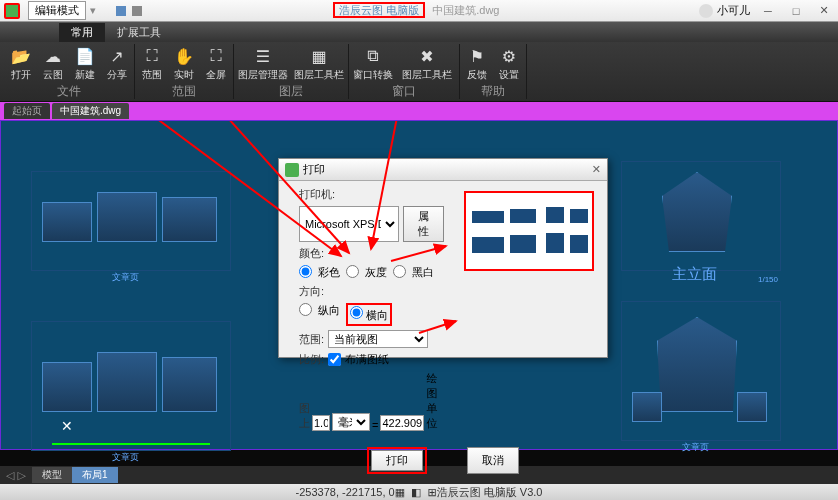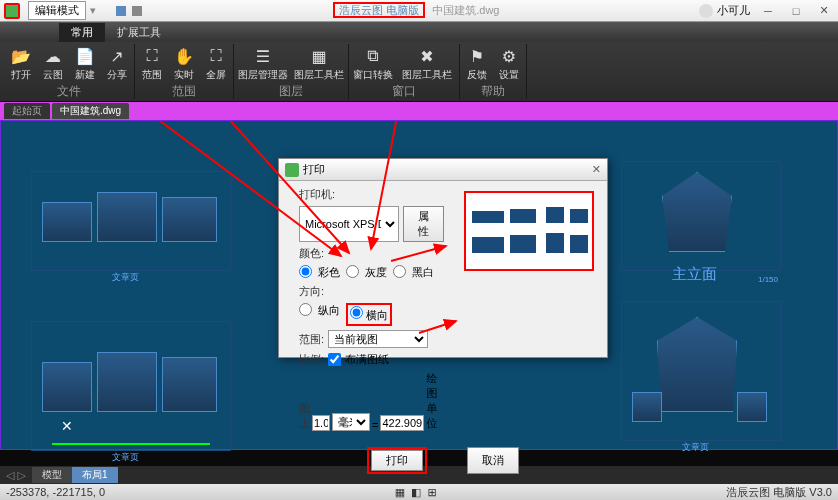--- a/index.html
+++ b/index.html
@@ -43,21 +43,21 @@
 .fld select,.fld input[type=text]{width:100px;font-size:11px;border:1px solid #999;background:#fff;padding:1px}
 .btn{padding:2px 14px;border:1px solid #888;background:linear-gradient(#fdfdfd,#e4e4e4);font-size:11px;cursor:pointer}
 .radio-row{display:flex;gap:6px;align-items:flex-start;font-size:11px}
 .redbox{border:2px solid red;padding:1px 2px;display:inline-block}
 .preview{border:2px solid red;width:130px;height:80px;background:#fff;position:relative;margin-top:4px}
 .preview .mini{position:absolute;background:#1a4a7a}
 .dlg-foot{display:flex;justify-content:center;gap:40px;padding:6px}
 .bottombar{position:absolute;bottom:16px;left:0;right:0;height:18px;background:#2a2a2a;display:flex;align-items:center}
 .btab{padding:1px 10px;font-size:10px;color:#ddd;background:#444}
 .btab.active{background:#5a8ac0;color:#fff}
-.statusbar{position:absolute;bottom:0;left:0;right:0;height:16px;background:linear-gradient(#e8e8e8,#d0d0d0);display:flex;align-items:center;padding:0 6px;font-size:10px;color:#333;justify-content:space-between}
+.statusbar{position:absolute;bottom:0;left:0;right:0;height:16px;background:linear-gradient(#e8e8e8,#d0d0d0);display:flex;align-items:center;padding:0 6px;font-size:10px;color:#333;justify-content:center}
 svg.redarr{position:absolute;z-index:15;pointer-events:none}
 </style>
 </head>
 <body>
 
 <div class="titlebar">
   <div class="app-icon"></div>
   <span class="mode-label">编辑模式</span>
   <span style="margin-left:4px;color:#888">▾</span>
   <span style="margin-left:20px;width:10px;height:10px;background:#5a8ac0;display:inline-block"></span>

